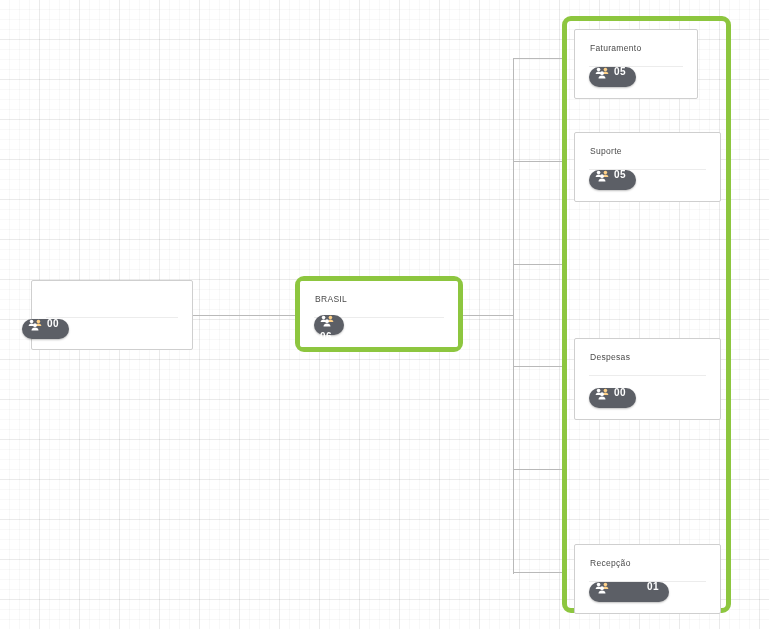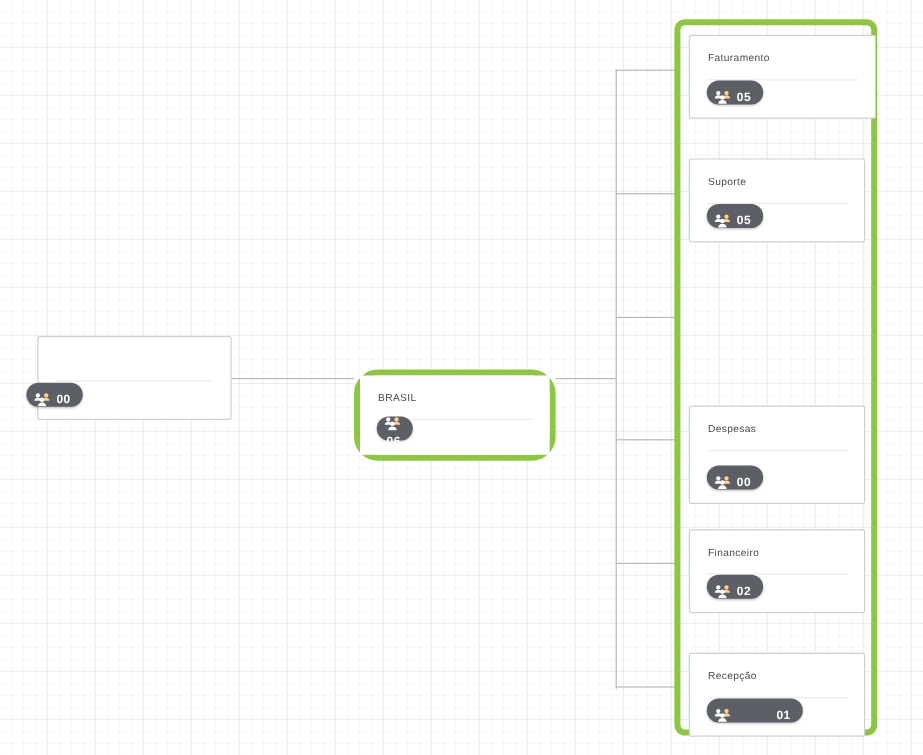--- a/index.html
+++ b/index.html
@@ -71,21 +71,21 @@
   
   .badge {
     position: absolute;
     left: -10px;
     bottom: 10px;
     height: 20px;
     padding: 0 10px 0 6px;
     border-radius: 10px;
     background: #5c5f66;
     display: flex;
-    align-items: flex-end;
+    align-items: flex-start;
     gap: 5px;
     box-shadow: 0 1px 2px rgba(0,0,0,0.25);
   }
   .badge .glyph {
     display: block;
     width: 14px;
     height: 12px;
     flex: 0 0 auto;
   }
   .badge .count {
@@ -94,23 +94,22 @@
     color: #ffffff;
     line-height: 1;
     letter-spacing: 0.4px;
   }
 
   
   .sel-wrap {
     position: absolute;
     box-sizing: border-box;
     border: 5px solid #8dc63f;
-    border-radius: 20px;
+    border-radius: 9px;
     background: transparent;
-    margin-top: 32px;
   }
   .sel-wrap.filled { background: #ffffff; }
 
   
   .group-wrap {
     position: absolute;
     box-sizing: border-box;
     border: 5px solid #8dc63f;
     border-radius: 9px;
     background: transparent;
@@ -164,21 +163,21 @@
           <path d="M3.9 13.4c0-2.2 1.8-3.6 4.1-3.6s4.1 1.4 4.1 3.6z" fill="#ffffff"></path>
         </svg>
         <span class="count">06</span>
       </div>
     </div>
   </div>
 
   <div class="group-wrap" style="left:562px; top:16px; width:169px; height:597px;">
 
     <div id="dept-list" style="position:absolute; left:0; top:0; right:0; bottom:0;">
-        <div class="node" style="left: 7px; top: 8px; width: 156px; height: 70px;">
+        <div class="node" style="left: 7px; top: 8px; width: 124px; height: 70px;">
           <div class="title">Faturamento</div>
      <div class="divider"></div>
      <div class="badge" style="left:14px; bottom:11px;">
 
   <svg class="glyph" viewBox="0 0 16 14" xmlns="http://www.w3.org/2000/svg">
     <circle cx="4" cy="3" r="2.1" fill="#ffffff"></circle>
     <circle cx="12" cy="3" r="2.1" fill="#ffd28a"></circle>
     <path d="M0.6 8.2c0-1.9 1.5-3 3.4-3s3.4 1.1 3.4 3z" fill="#ffffff"></path>
     <path d="M8.6 8.2c0-1.9 1.5-3 3.4-3s3.4 1.1 3.4 3z" fill="#ffd28a"></path>
     <circle cx="8" cy="7.2" r="2.2" fill="#ffffff"></circle>
@@ -212,36 +211,20 @@
     <circle cx="4" cy="3" r="2.1" fill="#ffffff"></circle>
     <circle cx="12" cy="3" r="2.1" fill="#ffd28a"></circle>
     <path d="M0.6 8.2c0-1.9 1.5-3 3.4-3s3.4 1.1 3.4 3z" fill="#ffffff"></path>
     <path d="M8.6 8.2c0-1.9 1.5-3 3.4-3s3.4 1.1 3.4 3z" fill="#ffd28a"></path>
     <circle cx="8" cy="7.2" r="2.2" fill="#ffffff"></circle>
     <path d="M3.9 13.4c0-2.2 1.8-3.6 4.1-3.6s4.1 1.4 4.1 3.6z" fill="#ffffff"></path>
   </svg>
        <span class="count">00</span>
      </div>
         </div>
-        <div class="node" style="left: 7px; top: 420px; width: 147px; height: 70px;">
-          <div class="title">Financeiro</div>
-     <div class="divider"></div>
-     <div class="badge" style="left:14px; bottom:11px;">
-
-  <svg class="glyph" viewBox="0 0 16 14" xmlns="http://www.w3.org/2000/svg">
-    <circle cx="4" cy="3" r="2.1" fill="#ffffff"></circle>
-    <circle cx="12" cy="3" r="2.1" fill="#ffd28a"></circle>
-    <path d="M0.6 8.2c0-1.9 1.5-3 3.4-3s3.4 1.1 3.4 3z" fill="#ffffff"></path>
-    <path d="M8.6 8.2c0-1.9 1.5-3 3.4-3s3.4 1.1 3.4 3z" fill="#ffd28a"></path>
-    <circle cx="8" cy="7.2" r="2.2" fill="#ffffff"></circle>
-    <path d="M3.9 13.4c0-2.2 1.8-3.6 4.1-3.6s4.1 1.4 4.1 3.6z" fill="#ffffff"></path>
-  </svg>
-       <span class="count">02</span>
-     </div>
-        </div>
         <div class="node" style="left: 7px; top: 523px; width: 147px; height: 70px;">
           <div class="title">Recepção</div>
      <div class="divider"></div>
      <div class="badge" style="left:14px; bottom:11px;gap:38px;">
 
   <svg class="glyph" viewBox="0 0 16 14" xmlns="http://www.w3.org/2000/svg">
     <circle cx="4" cy="3" r="2.1" fill="#ffffff"></circle>
     <circle cx="12" cy="3" r="2.1" fill="#ffd28a"></circle>
     <path d="M0.6 8.2c0-1.9 1.5-3 3.4-3s3.4 1.1 3.4 3z" fill="#ffffff"></path>
     <path d="M8.6 8.2c0-1.9 1.5-3 3.4-3s3.4 1.1 3.4 3z" fill="#ffd28a"></path>

